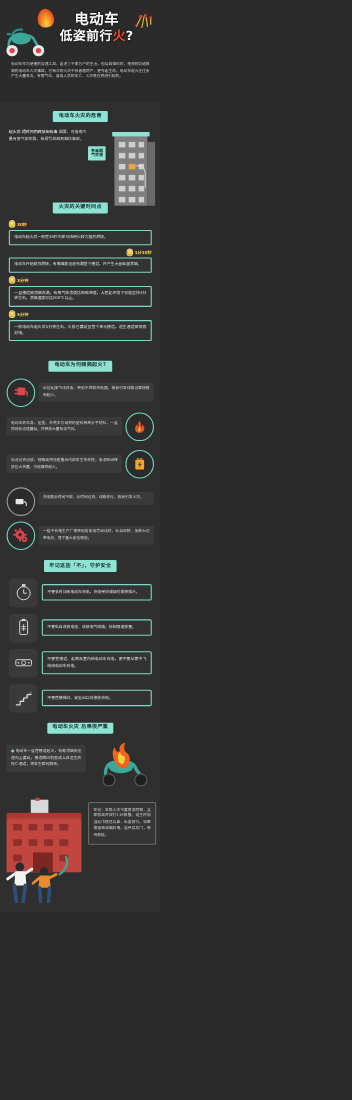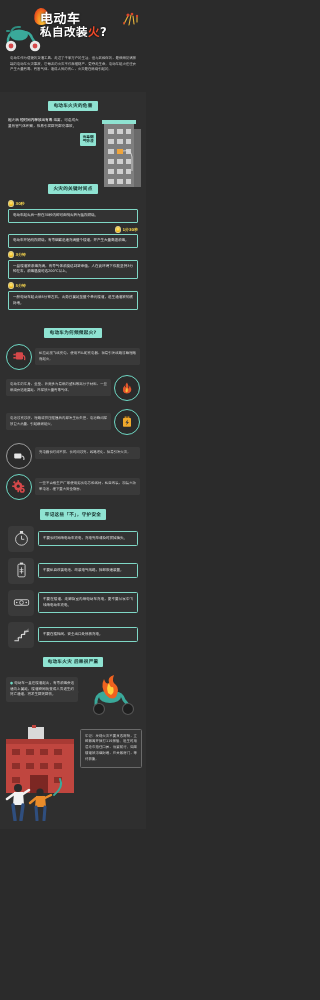--- a/index.html
+++ b/index.html
@@ -43,21 +43,21 @@
   .hero {
     position: relative;
     height: 92px;
     background: #2b2b2b;
     overflow: hidden;
   }
   .hero-title {
     position: absolute;
     left: 40px; top: 12px;
     width: 96px;
-    text-align: left;
+    text-align: center;
   }
   .t-line1, .t-line2 {
     font-size: 13px;
     font-weight: bold;
     color: #ffffff;
     letter-spacing: .5px;
     line-height: 1.05;
     text-shadow: 0 0 2px #000;
     white-space: nowrap;
   }
@@ -293,21 +293,21 @@
       <ellipse cx="17" cy="13" rx="9" ry="5.5" fill="#3aa99a"></ellipse>
       <circle cx="9" cy="24" r="5.2" fill="#e9e9e9"></circle>
         <circle cx="9" cy="24" r="2.4" fill="#d6484a"></circle>
       <circle cx="33" cy="24" r="5.2" fill="#e9e9e9"></circle>
         <circle cx="33" cy="24" r="2.4" fill="#d6484a"></circle>
       <rect x="4" y="8" width="4" height="2" rx="1" fill="#2f8d80"></rect>
     </svg>
 
     <div class="hero-title">
       <div class="t-line1">电动车</div>
-      <div class="t-line2"><span>私自改装</span><span class="t-fire">火</span><span>?</span></div>
+      <div class="t-line2"><span>低姿前行</span><span class="t-fire">火</span><span>?</span></div>
     </div>
 
     <div class="hero-intro">电动车作为便捷的交通工具，走进了千家万户的生活。但与其相伴的，是频频见诸报端的电动车火灾事故。它每次的火灾不仅吞噬财产，更夺走生命。电动车起火往往会产生大量有毒、有害气体，造成人员的伤亡，火灾是在燃烧引起的。</div>
   </div>
 
   <div class="sec-head">电动车火灾的危害</div>
 
   <div class="s1">
     <svg class="s1-bldg" viewBox="0 0 46 74">
       <rect x="6" y="8" width="30" height="64" fill="#7e7e7e"></rect>

